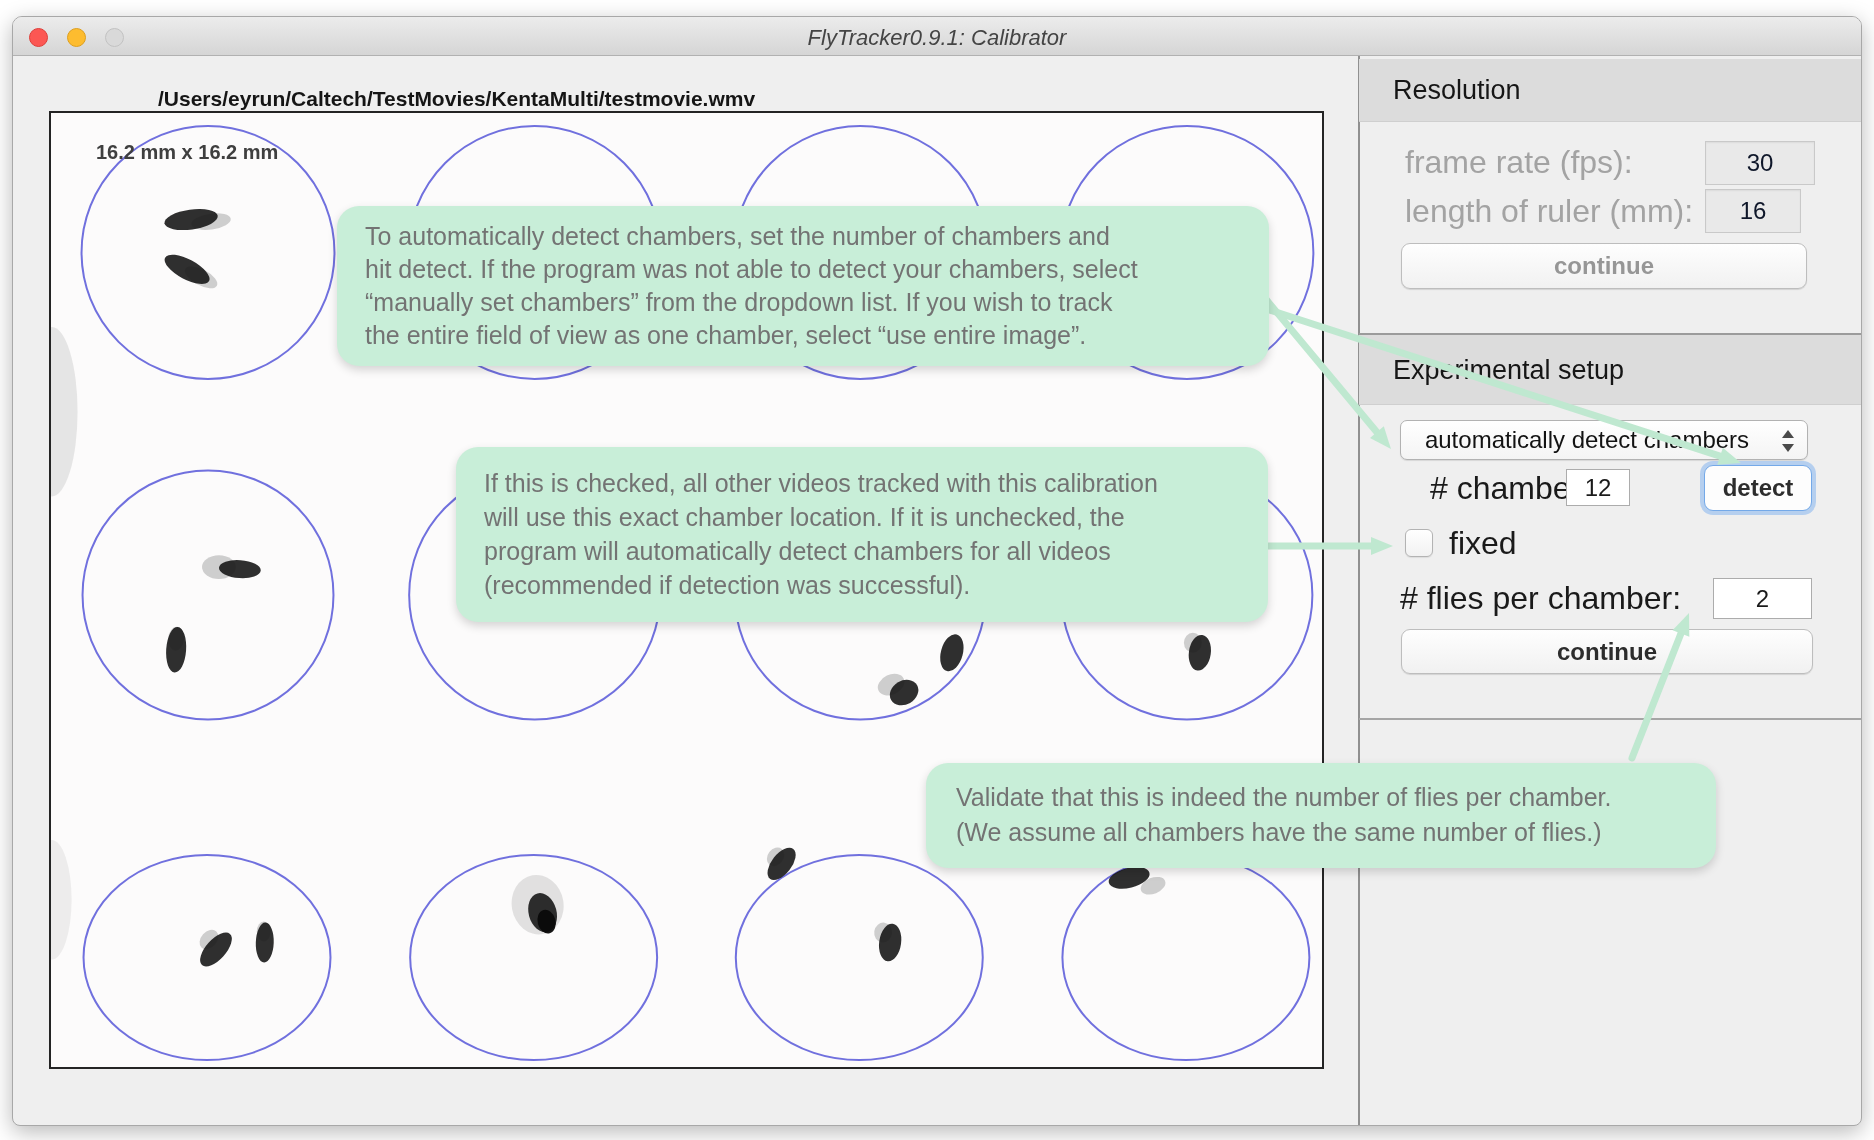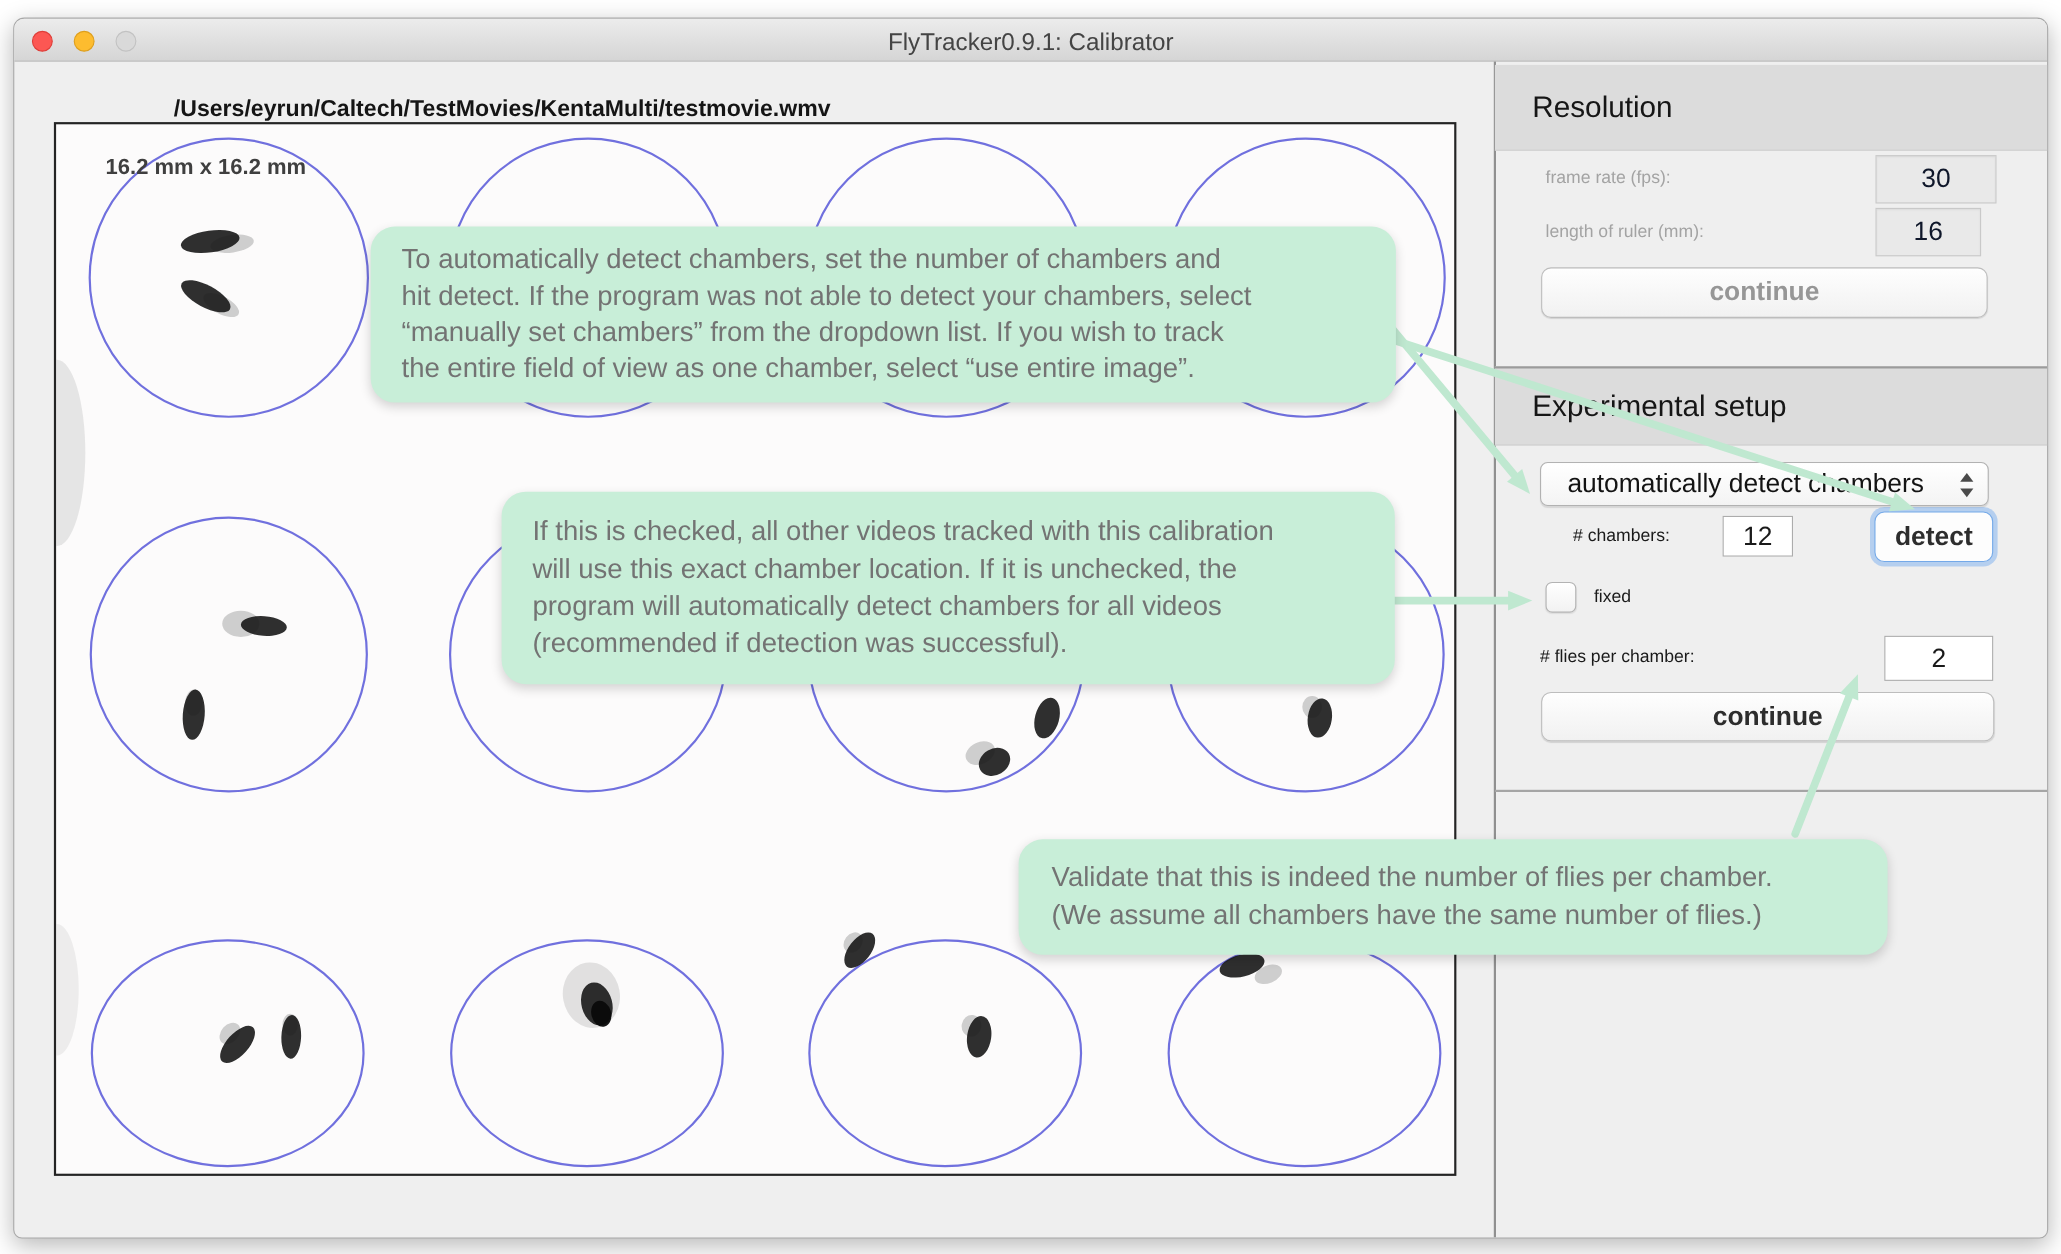--- a/index.html
+++ b/index.html
@@ -7,44 +7,44 @@
   body { width:1874px; height:1140px; position:relative; overflow:hidden;
          font-family:"Liberation Sans", sans-serif; }
 
   .window { position:absolute; left:12px; top:16px; width:1850px; height:1110px;
             background:#efefef; border-radius:10px 10px 8px 8px;
             border:1px solid #a8a8a8; box-shadow:0 6px 22px rgba(0,0,0,.28);
             overflow:hidden; }
 
   .titlebar { position:absolute; left:0; top:0; width:100%; height:39px;
               background:linear-gradient(#ececec,#d5d5d5);
-              border-bottom:1px solid #b1b1b1; }
+              border-bottom:1px solid #b1b1b1;font-style:italic; }
   .title { position:absolute; left:0; right:0; top:8px; text-align:center;
            font-size:22px; color:#444; }
   .tl { position:absolute; top:11px; width:19px; height:19px; border-radius:50%; }
   .tl.close { left:16px; background:#fc5753; border:1px solid #df3e39; }
   .tl.min   { left:54px; background:#fdbc2f; border:1px solid #de9f1d; }
   .tl.max   { left:92px; background:#d9d9d9; border:1px solid #c2c2c2; }
 
   .divider { position:absolute; left:1345px; top:39px; width:2px; bottom:0; background:#909090; }
 
   .video-path { position:absolute; left:145px; top:70px; font-size:21px; font-weight:600; color:#151515; }
 
   .cal-image { position:absolute; left:36px; top:94px; width:1275px; height:958px;
                background:#fcfbfb; border:2px solid #242424; }
   .scale-label { position:absolute; left:83px; top:124px; font-size:20px; font-weight:bold; color:#3f3f3f; }
 
-  .band { position:absolute; left:1346px; width:504px; height:78px; background:#dcdcdc;
+  .band { position:absolute; left:1346px; width:504px; height:63px; background:#dcdcdc;
           border-bottom:1px solid #cfcfcf; }
   .band.b1 { top:42px; }
   .band.b2 { top:316px; height:72px; border-top:2px solid #9b9b9b; }
   .band .t { position:absolute; left:34px; top:50%; transform:translateY(-50%);
              font-size:27px; color:#161616; }
 
-  .slabel { position:absolute; font-size:16px; color:#1a1a1a; transform:translateY(-50%); }
+  .slabel { position:absolute; font-size:32px; color:#1a1a1a; transform:translateY(-50%); }
   .slabel.dim { color:#a3a3a3; }
 
   .sinput { position:absolute; font-size:24px; text-align:center; color:#1a1a1a;
             background:#ffffff; border:1px solid #acacac; }
   .sinput.dim { background:#e9e9e9; border:1px solid #c9c9c9; color:#0f172a;
                 box-shadow:inset 0 1px 2px rgba(0,0,0,.06); }
 
   .btn { position:absolute; border:1px solid #bdbdbd; border-radius:9px;
          background:linear-gradient(#fefefe,#f1f1f1);
          box-shadow:0 1px 1px rgba(0,0,0,.12);

